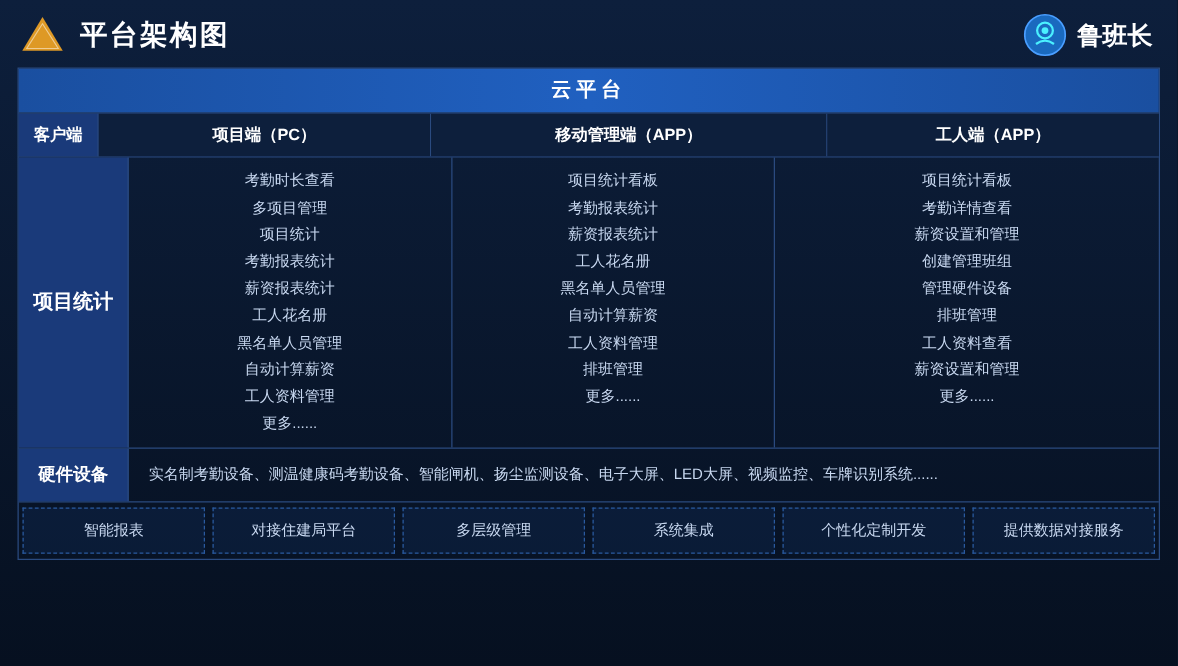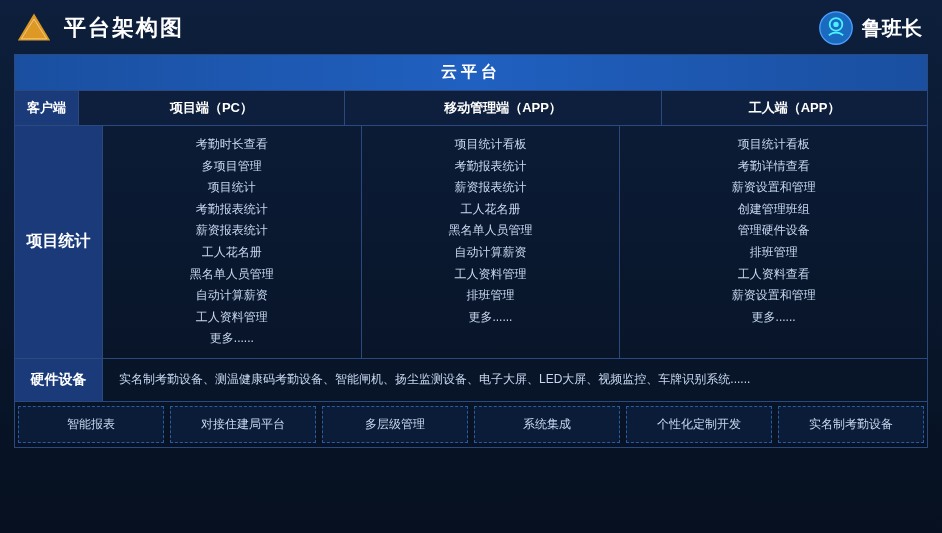--- a/index.html
+++ b/index.html
@@ -264,17 +264,17 @@
       <div class="hardware-label">硬件设备</div>
       <div class="hardware-content">实名制考勤设备、测温健康码考勤设备、智能闸机、扬尘监测设备、电子大屏、LED大屏、视频监控、车牌识别系统......</div>
     </div>
 
     <div class="features-row">
       <div class="feature-item">智能报表</div>
       <div class="feature-item">对接住建局平台</div>
       <div class="feature-item">多层级管理</div>
       <div class="feature-item">系统集成</div>
       <div class="feature-item">个性化定制开发</div>
-      <div class="feature-item">实名制考勤设备</div>
+      <div class="feature-item">提供数据对接服务</div>
     </div>
 
   </div>
 </div>
 
 </body></html>

